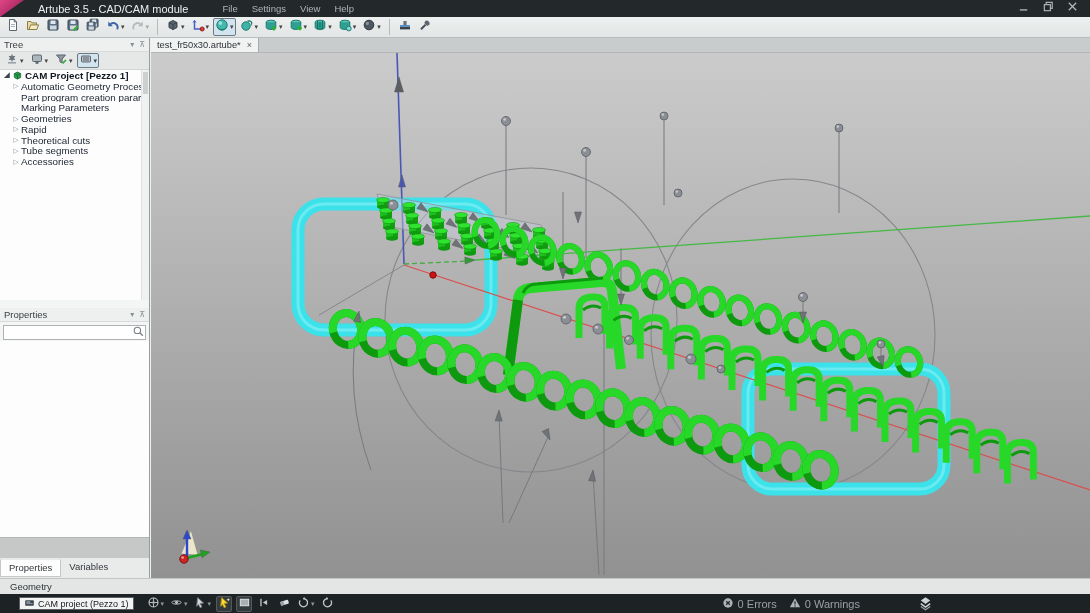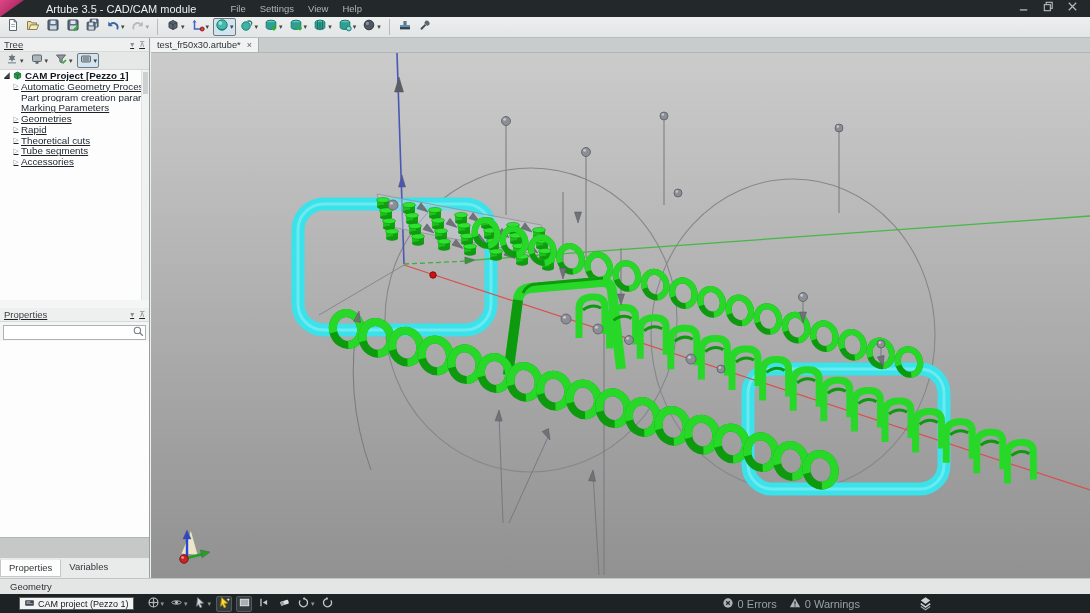--- a/index.html
+++ b/index.html
@@ -5,21 +5,21 @@
   html,body{margin:0;padding:0;background:#000;}
   *{box-sizing:border-box;}
   .app{position:relative;width:1090px;height:613px;overflow:hidden;
        font-family:"Liberation Sans",sans-serif;color:#222;background:#1d2224;}
 
   
   .titlebar{position:absolute;left:0;top:0;width:1090px;height:17px;background:#23282b;
             display:flex;align-items:center;}
   .logo{width:24px;height:17px;background:linear-gradient(135deg,#e04687,#8d1a4e);
         clip-path:polygon(0 0,100% 0,0 100%);flex:0 0 auto;}
-  .apptitle{color:#eceff1;font-size:11px;margin-left:22px;white-space:nowrap;}
+  .apptitle{color:#eceff1;font-size:11px;margin-left:14px;white-space:nowrap;}
   .menus{display:flex;margin-left:28px;gap:2px;}
   .menus span{color:#aeb4b8;font-size:9.5px;padding:2px 6px;cursor:default;}
   .winctl{margin-left:auto;display:flex;align-items:center;gap:8px;padding-right:10px;}
   .winctl .wbtn{color:#b6babd;font-size:11px;width:16px;text-align:center;line-height:15px;}
 
   
   .toolbar{position:absolute;left:0;top:17px;width:1090px;height:21px;
            background:linear-gradient(#eef0f0,#e2e5e5);border-bottom:1px solid #b9bdbd;
            display:flex;align-items:center;padding-left:3px;}
   .tbtn{height:18px;min-width:18px;display:flex;align-items:center;justify-content:center;
@@ -29,28 +29,28 @@
   .tbtn .caret{font-size:7px;color:#444;margin-left:1px;}
   .tsep{width:1px;height:16px;background:#b6baba;margin:0 5px;}
 
   
   .main{position:absolute;left:0;top:38px;width:1090px;height:540px;background:#eef0f0;}
 
   
   .leftpanel{position:absolute;left:0;top:0;width:150px;height:540px;background:#f4f5f5;
              border-right:1px solid #989d9f;}
   .dockhdr{height:14px;background:#eef0f0;display:flex;align-items:center;
-           padding:0 4px;border-bottom:1px solid #d8dbdb;text-decoration:underline;}
+           padding:0 4px;border-bottom:1px solid #d8dbdb;}
   .dockhdr .t{font-size:9.5px;color:#3a3f44;flex:1;}
   .dockhdr .hic{color:#8a9094;font-size:8px;margin-left:5px;}
   .treebar{height:18px;background:#e6e8e8;display:flex;align-items:center;padding-left:2px;
            border-bottom:1px solid #d2d5d5;}
   .treebar .tbtn{height:15px;}
   .treelist{position:absolute;left:0;top:32px;width:142px;height:230px;background:#fdfdfd;
-            overflow:hidden;text-decoration:underline;}
+            overflow:hidden;}
   .vsb{position:absolute;right:0;top:32px;width:8px;height:230px;background:#f0f1f1;
        border-left:1px solid #e0e2e2;}
   .vsb .thumb{position:absolute;top:2px;left:1px;width:5px;height:22px;background:#cdd0d0;}
   .trow{display:flex;align-items:center;height:10.8px;white-space:nowrap;overflow:hidden;
         font-size:9.8px;color:#1c2430;}
   .trow .exp{width:10px;flex:0 0 auto;text-align:center;font-size:6.5px;color:#7d838a;}
   .trow .exp.open{color:#3c4248;font-size:7px;}
   .trow .nico{flex:0 0 auto;margin-right:2px;display:flex;}
   .trow.bold{font-weight:bold;color:#101820;}
 

